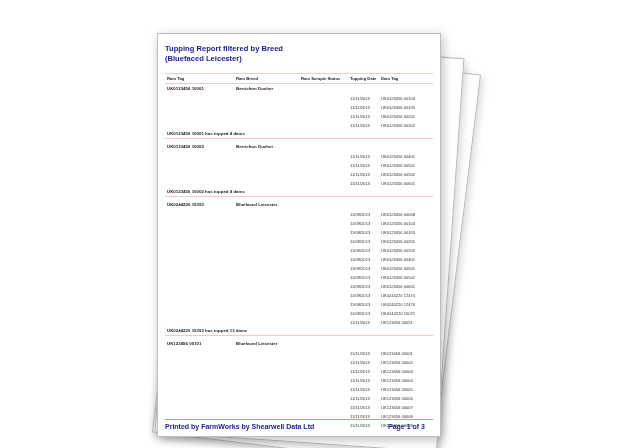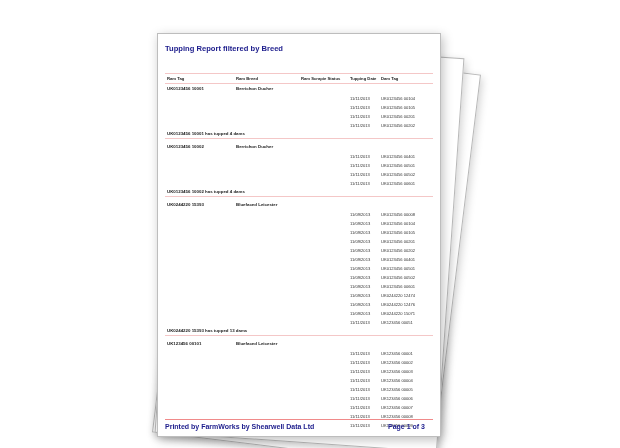--- a/index.html
+++ b/index.html
@@ -50,20 +50,21 @@
 </head>
 <body>
 
 <div class="stack">
   <div class="back-page p3"></div>
   <div class="back-page p2"></div>
 
   <div class="page">
     <div class="title">
       <div>Tupping Report filtered by Breed</div>
+      <div>(Bluefaced Leicester)</div>
     </div>
 
     <div class="rule" style="top:39px;"></div>
     <div class="hdr">
       <span class="c1">Ram Tag</span>
       <span class="c2">Ram Breed</span>
       <span class="c3">Ram Scrapie Status</span>
       <span class="c4">Tupping Date</span>
       <span class="c5">Dam Tag</span>
     </div>

